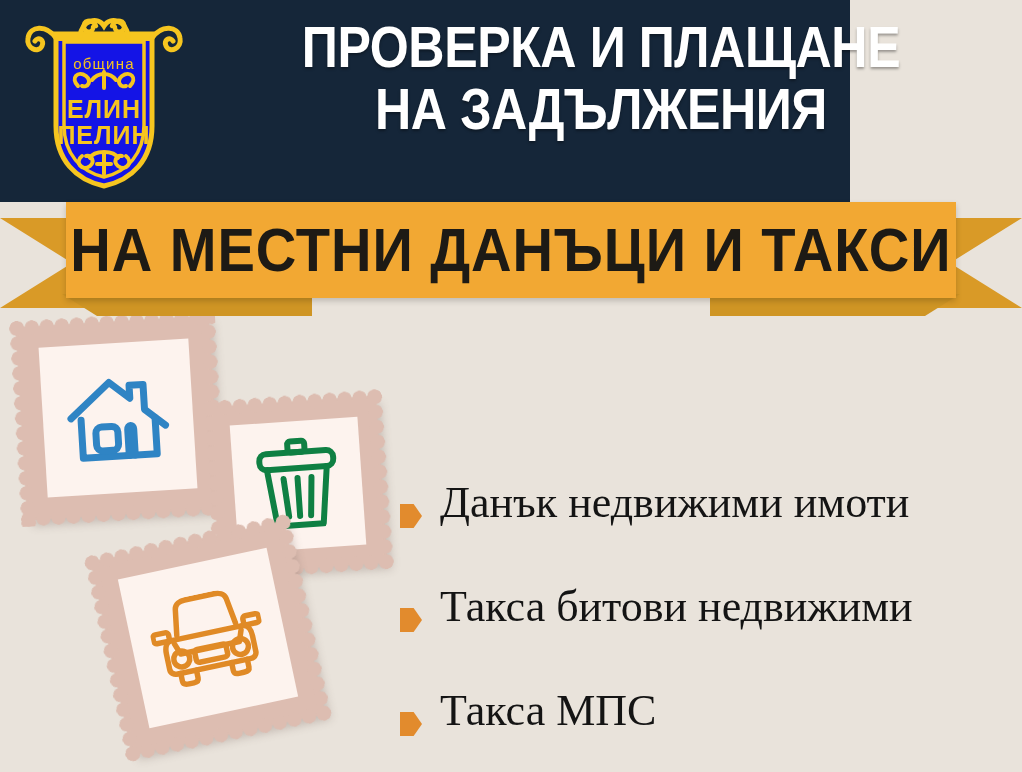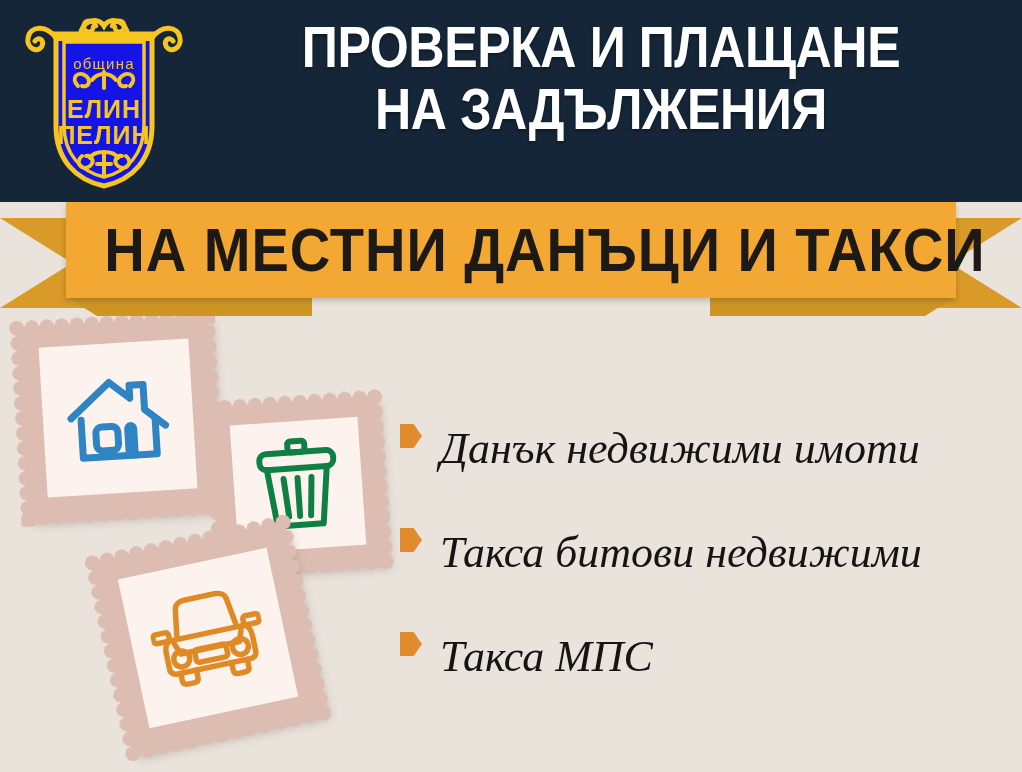--- a/index.html
+++ b/index.html
@@ -20,21 +20,21 @@
     width: 1022px;
     height: 772px;
     background: #e9e3db;
     overflow: hidden;
   }
 
   
   .header {
     position: absolute;
     left: 0; top: 0;
-    width: 1022px;
+    width: 850px;
     height: 202px;
     background: #152639;
     z-index: 5;
   }
 
   .header-title {
     position: absolute;
     left: 190px;
     top: 16px;
     width: 822px;
@@ -98,21 +98,21 @@
 
   .ribbon-main {
     position: absolute;
     left: 66px;
     top: 6px;
     width: 890px;
     height: 96px;
     background: #f2a833;
     display: flex;
     align-items: center;
-    justify-content: flex-start;
+    justify-content: center;
     box-shadow: 0 3px 6px rgba(0,0,0,0.18);
   }
   .ribbon-text {
     color: #1d1a15;
     font-family: "Liberation Sans", sans-serif;
     font-weight: bold;
     font-size: 61px;
     line-height: 62px;
     letter-spacing: 1px;
     transform: scaleX(0.92);
@@ -188,23 +188,22 @@
   
   .bullets {
     position: absolute;
     left: 400px;
     top: 424px;
     width: 610px;
     z-index: 4;
   }
   .bullet-row {
     display: flex;
-    align-items: flex-start;
+    align-items: flex-end;
     height: 104px;
-    font-style: italic;
   }
   .bullet-marker {
     flex: 0 0 auto;
     width: 22px;
     height: 24px;
     background: #e28b2d;
     clip-path: polygon(0 0, 62% 0, 100% 50%, 62% 100%, 0 100%);
     margin-right: 18px;
   }
   .bullet-label {

